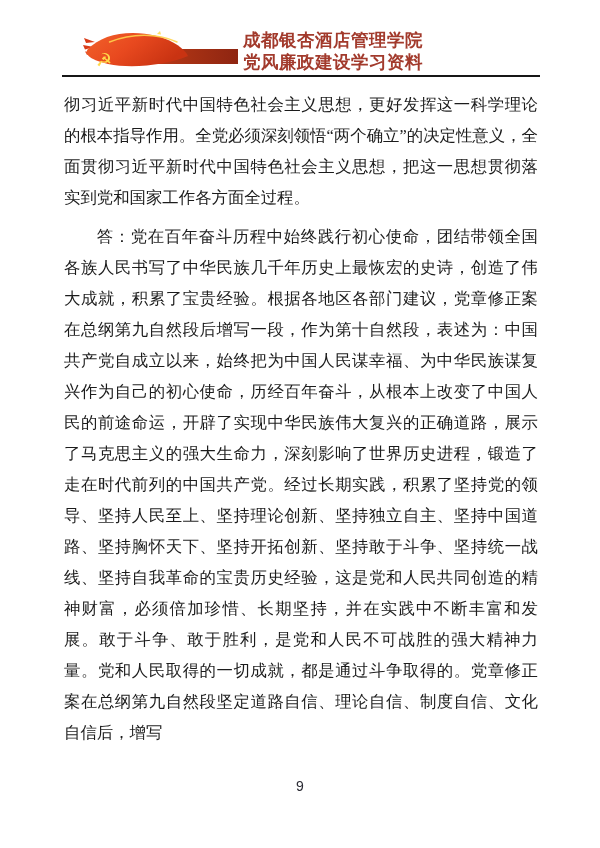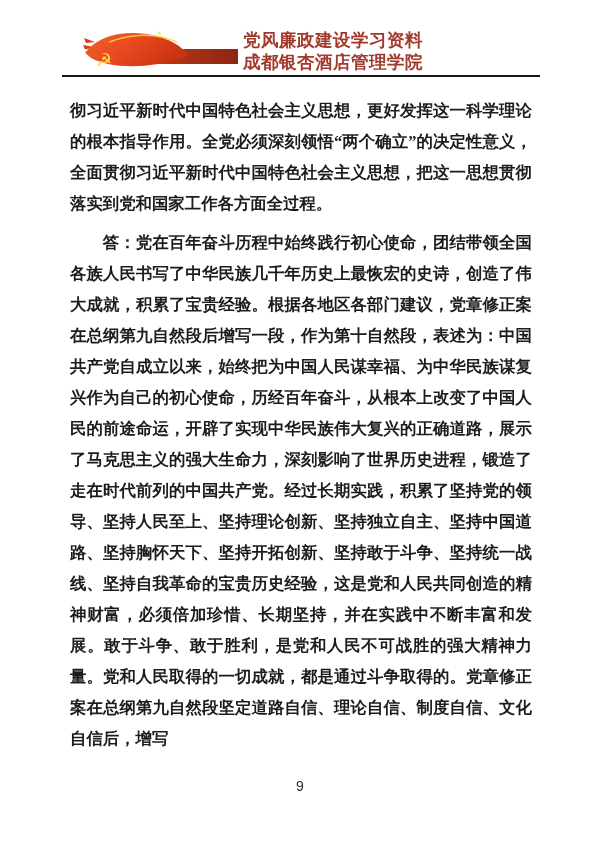--- a/index.html
+++ b/index.html
@@ -29,21 +29,21 @@
     position:absolute;left:62px;top:75px;width:478px;height:2px;
     background:#161616;
   }
   
   .doc-body{
     position:absolute;left:62px;top:87px;width:478px;
     font-size:16.4px;
     line-height:31px;
     text-align:justify;
   }
-  .doc-body p{margin:8px;font-weight:bold;}
+  .doc-body p{margin:2px;}
   .para-question{
     font-weight:bold;
     text-indent:2em;
     margin-top:27px !important;
   }
   .para-answer{
     text-indent:2em;
     margin-top:8px !important;
   }
   
@@ -85,22 +85,22 @@
                C170,72 100,80 52,70 C22,63 2,52 12,40 Z" fill="url(#flameGrad)"></path>
 
       <path d="M55,26 C100,8 150,8 190,26" fill="none" stroke="#ffd34d" stroke-width="3" stroke-linecap="round" opacity="0.9"></path>
       <path d="M150,10 l6,-6 l2,7 Z" fill="#ffe066"></path>
 
       <text x="28" y="74" font-size="36" fill="#ffd94a" font-family="'DejaVu Sans',sans-serif">☭</text>
     </svg>
   </div>
 
   <div class="header-titles">
+    <div>成都银杏酒店管理学院</div>
     <div>党风廉政建设学习资料</div>
-    <div>成都银杏酒店管理学院</div>
   </div>
 
   <div class="header-rule"></div>
 
   <div class="doc-body">
     <p class="para-continuation">彻习近平新时代中国特色社会主义思想，更好发挥这一科学理论的根本指导作用。全党必须深刻领悟“两个确立”的决定性意义，全面贯彻习近平新时代中国特色社会主义思想，把这一思想贯彻落实到党和国家工作各方面全过程。</p>
     <p class="para-answer">答：党在百年奋斗历程中始终践行初心使命，团结带领全国各族人民书写了中华民族几千年历史上最恢宏的史诗，创造了伟大成就，积累了宝贵经验。根据各地区各部门建议，党章修正案在总纲第九自然段后增写一段，作为第十自然段，表述为：中国共产党自成立以来，始终把为中国人民谋幸福、为中华民族谋复兴作为自己的初心使命，历经百年奋斗，从根本上改变了中国人民的前途命运，开辟了实现中华民族伟大复兴的正确道路，展示了马克思主义的强大生命力，深刻影响了世界历史进程，锻造了走在时代前列的中国共产党。经过长期实践，积累了坚持党的领导、坚持人民至上、坚持理论创新、坚持独立自主、坚持中国道路、坚持胸怀天下、坚持开拓创新、坚持敢于斗争、坚持统一战线、坚持自我革命的宝贵历史经验，这是党和人民共同创造的精神财富，必须倍加珍惜、长期坚持，并在实践中不断丰富和发展。敢于斗争、敢于胜利，是党和人民不可战胜的强大精神力量。党和人民取得的一切成就，都是通过斗争取得的。党章修正案在总纲第九自然段坚定道路自信、理论自信、制度自信、文化自信后，增写</p>
   </div>
 
   <div class="page-number">9</div>

